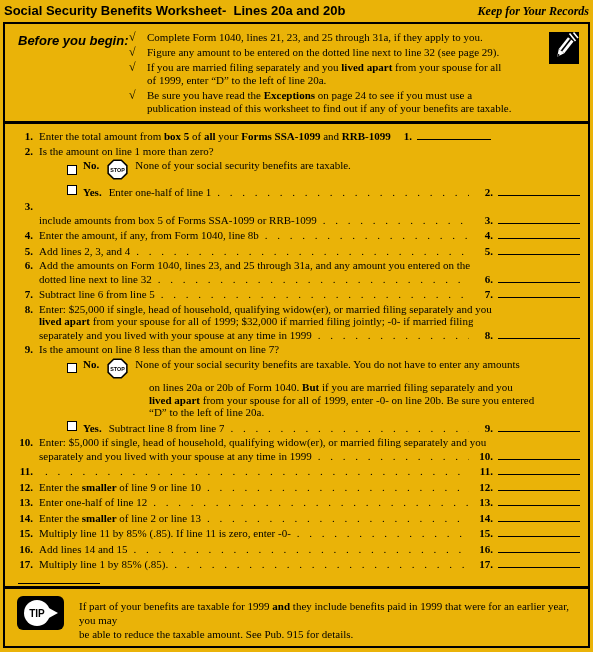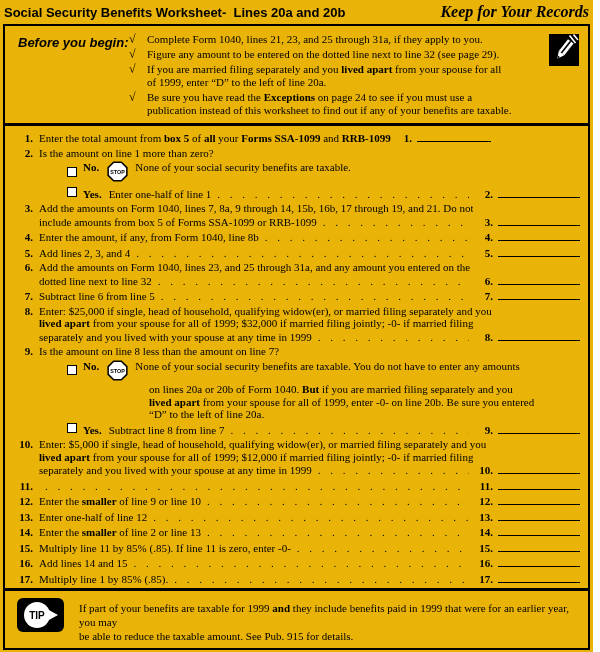--- a/index.html
+++ b/index.html
@@ -3,21 +3,21 @@
 <meta charset="utf-8">
 <style>
   * { box-sizing: border-box; }
   html,body { margin:0; padding:0; background:#fff; }
   .page {
     width:593px; height:652px; background:#eab308; color:#000;
     padding:2px 3px; font-family:"Liberation Serif", serif; position:relative;
   }
   .titlebar { display:flex; justify-content:space-between; align-items:baseline; padding:1px 1px 3px 1px; }
   .title { font-family:"Liberation Sans", sans-serif; font-weight:700; font-size:13px; white-space:pre; }
-  .keep { font-style:italic; font-weight:700; font-size:16px; }
+  .keep { font-style:italic; font-weight:700; font-size:12px; }
 
   .box { border:2px solid #000; height:626px; display:flex; flex-direction:column; overflow:hidden; }
   .thick-rule { height:3px; background:#000; flex:none; }
 
   
   .byb { position:relative; padding:7px 52px 4px 12px; flex:none; }
   .byb-head { position:absolute; left:13px; top:9px; font-family:"Liberation Sans", sans-serif; font-style:italic; font-weight:700; font-size:13px; }
   .byb-items { margin-left:112px; }
   .byb-item { display:flex; margin-bottom:2px; }
   .chk { flex:none; width:12px; margin-right:6px; font-size:12px; line-height:13px; }
@@ -142,21 +142,20 @@
             <span class="cblab">Yes.</span>
             <span class="txt"><span>Enter one-half of line 1</span></span>
             <span class="dots">. . . . . . . . . . . . . . . . . . . . . . . . . . . . . . . . . . . . . . . . . . . . . . . . . . . . . . . . . . . .</span>
             <span class="ansnum">2.</span>
             <span class="ansline"></span>
           </div>
         </div>
         <div class="wrow item">
           <div class="vline">
             <span class="wnum">3.</span>
-            <span class="txt"><span>Add the amounts on Form 1040, lines 7, 8a, 9 through 14, 15b, 16b, 17 through 19, and 21. Do not</span></span>
           </div>
           <div class="vline cont">
             <span class="txt"><span>include amounts from box 5 of Forms SSA-1099 or RRB-1099</span></span>
             <span class="dots">. . . . . . . . . . . . . . . . . . . . . . . . . . . . . . . . . . . . . . . . . . . . . . . . . . . . . . . . . . . .</span>
             <span class="ansnum">3.</span>
             <span class="ansline"></span>
           </div>
         </div>
         <div class="wrow item">
           <div class="vline">
@@ -245,23 +244,20 @@
             <span class="txt"><span>Subtract line 8 from line 7</span></span>
             <span class="dots">. . . . . . . . . . . . . . . . . . . . . . . . . . . . . . . . . . . . . . . . . . . . . . . . . . . . . . . . . . . .</span>
             <span class="ansnum">9.</span>
             <span class="ansline"></span>
           </div>
         </div>
         <div class="wrow item">
           <div class="vline">
             <span class="wnum">10.</span>
             <span class="txt"><span>Enter: $5,000 if single, head of household, qualifying widow(er), or married filing separately and you</span></span>
-          </div>
-          <div class="vline cont">
-            <span class="txt"><span class="b">lived apart</span><span> from your spouse for all of 1999; $12,000 if married filing jointly; -0- if married filing</span></span>
           </div>
           <div class="vline cont">
             <span class="txt"><span>separately and you lived with your spouse at any time in 1999</span></span>
             <span class="dots">. . . . . . . . . . . . . . . . . . . . . . . . . . . . . . . . . . . . . . . . . . . . . . . . . . . . . . . . . . . .</span>
             <span class="ansnum">10.</span>
             <span class="ansline"></span>
           </div>
         </div>
         <div class="wrow item">
           <div class="vline">

